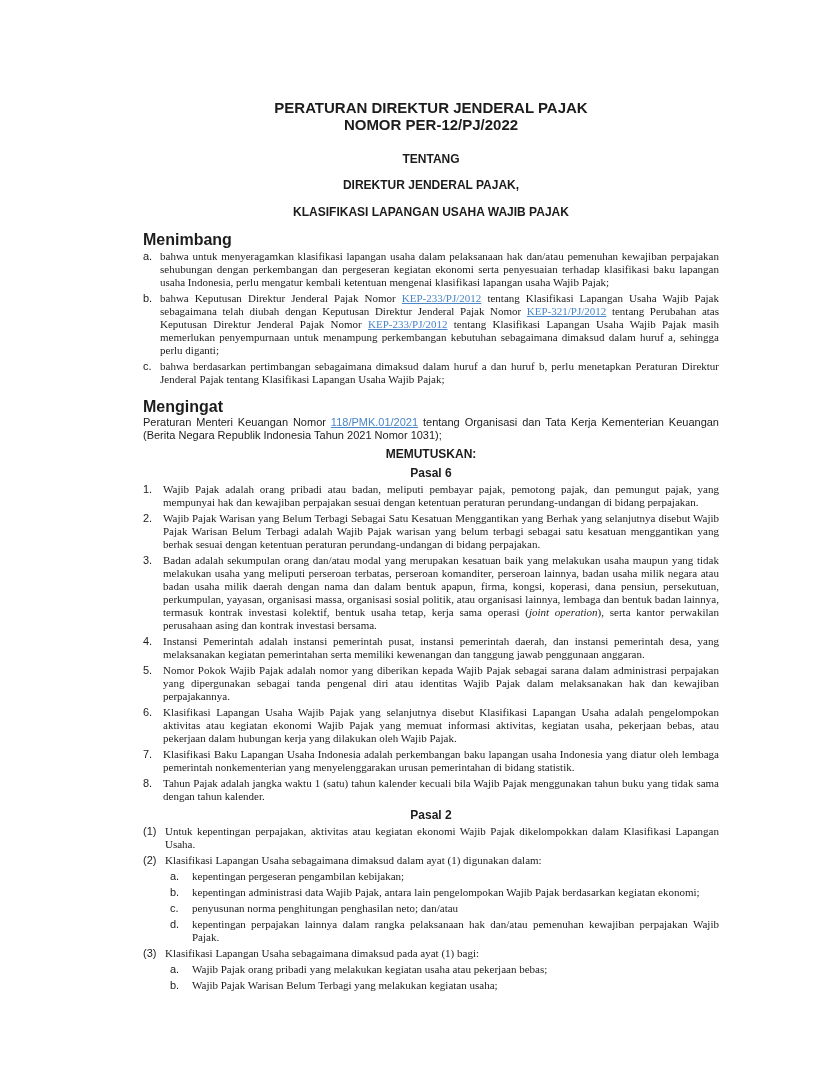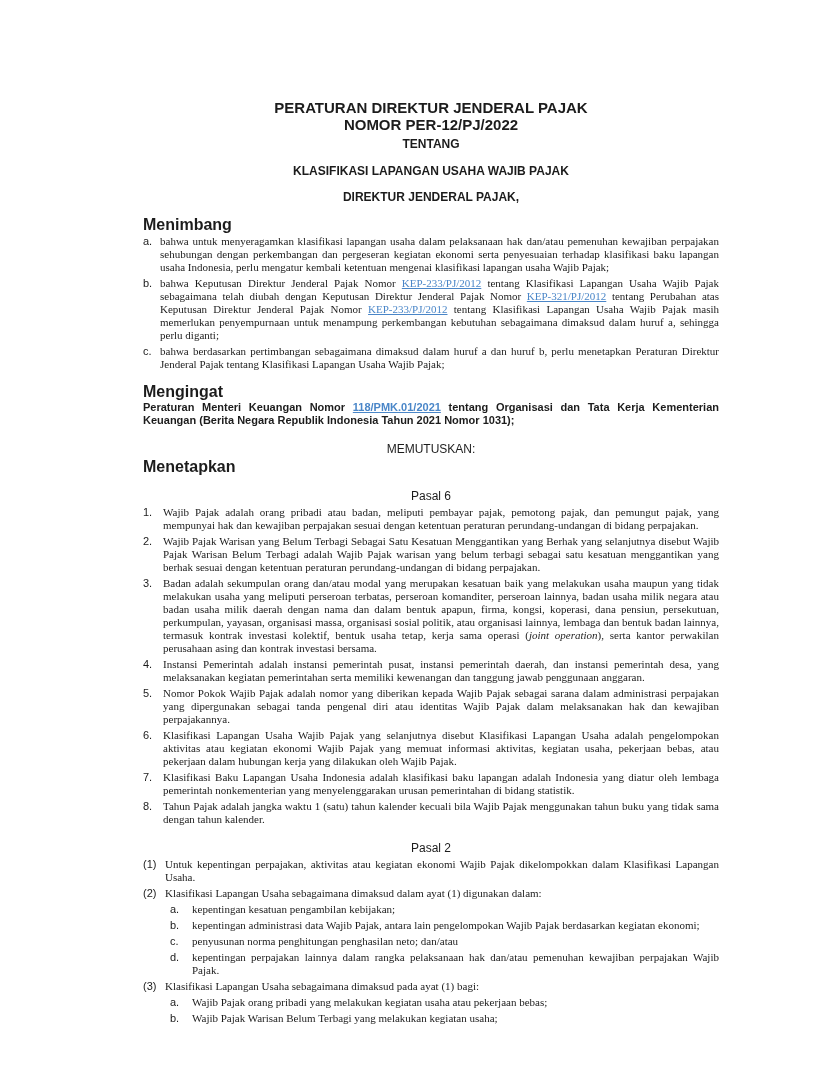--- a/index.html
+++ b/index.html
@@ -22,40 +22,39 @@
     font-weight: bold;
     font-size: 15px;
     line-height: 17px;
   }
   .doc-subtitle {
     text-align: center;
     font-weight: bold;
     font-size: 12px;
     line-height: 14px;
   }
-  .mt-tentang { margin-top: 4px; }
+  .mt-tentang { margin-top: 19px; }
   .mt-subject { margin-top: 13px; }
   .mt-issuer  { margin-top: 12px; }
   .sec-heading {
     font-weight: bold;
     font-size: 16px;
     line-height: 14px;
     margin-top: 14px;
   }
   .center-heading {
     text-align: center;
-    font-weight: normal;
+    font-weight: bold;
     font-size: 12px;
     line-height: 14px;
-    margin-top: 15px;
+    margin-top: 5px;
   }
   .para {
     text-align: justify;
     margin-top: 2px;
-    font-weight: bold;
   }
   .list { margin-top: 2px; }
   .li {
     display: flex;
     align-items: flex-start;
     margin-top: 3px;
   }
   .li-label { flex: 0 0 auto; }
   .li-body  { flex: 1 1 auto; text-align: justify; font-family: Liberation Serif, serif; }
   .lw-17 > .li > .li-label, .lw-17 .li-label.top { width: 17px; }
@@ -73,22 +72,22 @@
 </style>
 </head>
 <body>
 
 <div class="page">
 
   <header>
     <div class="doc-title">PERATURAN DIREKTUR JENDERAL PAJAK</div>
     <div class="doc-title">NOMOR PER-12/PJ/2022</div>
     <div class="doc-subtitle mt-tentang">TENTANG</div>
+    <div class="doc-subtitle mt-issuer">DIREKTUR JENDERAL PAJAK,</div>
     <div class="doc-subtitle mt-subject">KLASIFIKASI LAPANGAN USAHA WAJIB PAJAK</div>
-    <div class="doc-subtitle mt-issuer">DIREKTUR JENDERAL PAJAK,</div>
   </header>
 
   <section>
     <div class="sec-heading">Menimbang</div>
     <div class="list lw-17">
         <div class="li">
           <span class="li-label">a.</span>
           <span class="li-body"><span>bahwa untuk menyeragamkan klasifikasi lapangan usaha dalam pelaksanaan hak dan/atau pemenuhan kewajiban perpajakan sehubungan dengan perkembangan dan pergeseran kegiatan ekonomi serta penyesuaian terhadap klasifikasi baku lapangan usaha Indonesia, perlu mengatur kembali ketentuan mengenai klasifikasi lapangan usaha Wajib Pajak;</span></span>
         </div>
         <div class="li">
@@ -103,21 +102,20 @@
   </section>
 
   <section>
     <div class="sec-heading">Mengingat</div>
     <p class="para"><span>Peraturan Menteri Keuangan Nomor </span><a href="#" class="doc-link">118/PMK.01/2021</a><span> tentang Organisasi dan Tata Kerja Kementerian Keuangan (Berita Negara Republik Indonesia Tahun 2021 Nomor 1031);</span></p>
   </section>
 
   <div class="center-heading">MEMUTUSKAN:</div>
 
   <section>
-    <div class="sec-heading" style="margin-top:4px">Menetapkan</div>
   </section>
 
   <section>
     <div class="center-heading">Pasal 6</div>
     <div class="list lw-20">
         <div class="li">
           <span class="li-label">1.</span>
           <span class="li-body"><span>Wajib Pajak adalah orang pribadi atau badan, meliputi pembayar pajak, pemotong pajak, dan pemungut pajak, yang mempunyai hak dan kewajiban perpajakan sesuai dengan ketentuan peraturan perundang-undangan di bidang perpajakan.</span></span>
         </div>
         <div class="li">
@@ -135,21 +133,21 @@
         <div class="li">
           <span class="li-label">5.</span>
           <span class="li-body"><span>Nomor Pokok Wajib Pajak adalah nomor yang diberikan kepada Wajib Pajak sebagai sarana dalam administrasi perpajakan yang dipergunakan sebagai tanda pengenal diri atau identitas Wajib Pajak dalam melaksanakan hak dan kewajiban perpajakannya.</span></span>
         </div>
         <div class="li">
           <span class="li-label">6.</span>
           <span class="li-body"><span>Klasifikasi Lapangan Usaha Wajib Pajak yang selanjutnya disebut Klasifikasi Lapangan Usaha adalah pengelompokan aktivitas atau kegiatan ekonomi Wajib Pajak yang memuat informasi aktivitas, kegiatan usaha, pekerjaan bebas, atau pekerjaan dalam hubungan kerja yang dilakukan oleh Wajib Pajak.</span></span>
         </div>
         <div class="li">
           <span class="li-label">7.</span>
-          <span class="li-body"><span>Klasifikasi Baku Lapangan Usaha Indonesia adalah klasifikasi baku lapangan adalah Indonesia yang diatur oleh lembaga pemerintah nonkementerian yang menyelenggarakan urusan pemerintahan di bidang statistik.</span></span>
+          <span class="li-body"><span>Klasifikasi Baku Lapangan Usaha Indonesia adalah perkembangan baku lapangan usaha Indonesia yang diatur oleh lembaga pemerintah nonkementerian yang menyelenggarakan urusan pemerintahan di bidang statistik.</span></span>
         </div>
         <div class="li">
           <span class="li-label">8.</span>
           <span class="li-body"><span>Tahun Pajak adalah jangka waktu 1 (satu) tahun kalender kecuali bila Wajib Pajak menggunakan tahun buku yang tidak sama dengan tahun kalender.</span></span>
         </div>
       </div>
   </section>
 
   <section>
     <div class="center-heading">Pasal 2</div>
@@ -158,21 +156,21 @@
           <span class="li-label">(1)</span>
           <span class="li-body"><span>Untuk kepentingan perpajakan, aktivitas atau kegiatan ekonomi Wajib Pajak dikelompokkan dalam Klasifikasi Lapangan Usaha.</span></span>
         </div>
         <div class="li">
           <span class="li-label">(2)</span>
           <span class="li-body"><span>Klasifikasi Lapangan Usaha sebagaimana dimaksud dalam ayat (1) digunakan dalam:</span></span>
         </div>
         <div class="sub-list">
           <div class="li">
             <span class="li-label">a.</span>
-            <span class="li-body"><span>kepentingan kesatuan pengambilan kebijakan;</span></span>
+            <span class="li-body"><span>kepentingan pergeseran pengambilan kebijakan;</span></span>
           </div>
           <div class="li">
             <span class="li-label">b.</span>
             <span class="li-body"><span>kepentingan administrasi data Wajib Pajak, antara lain pengelompokan Wajib Pajak berdasarkan kegiatan ekonomi;</span></span>
           </div>
           <div class="li">
             <span class="li-label">c.</span>
             <span class="li-body"><span>penyusunan norma penghitungan penghasilan neto; dan/atau</span></span>
           </div>
           <div class="li">

